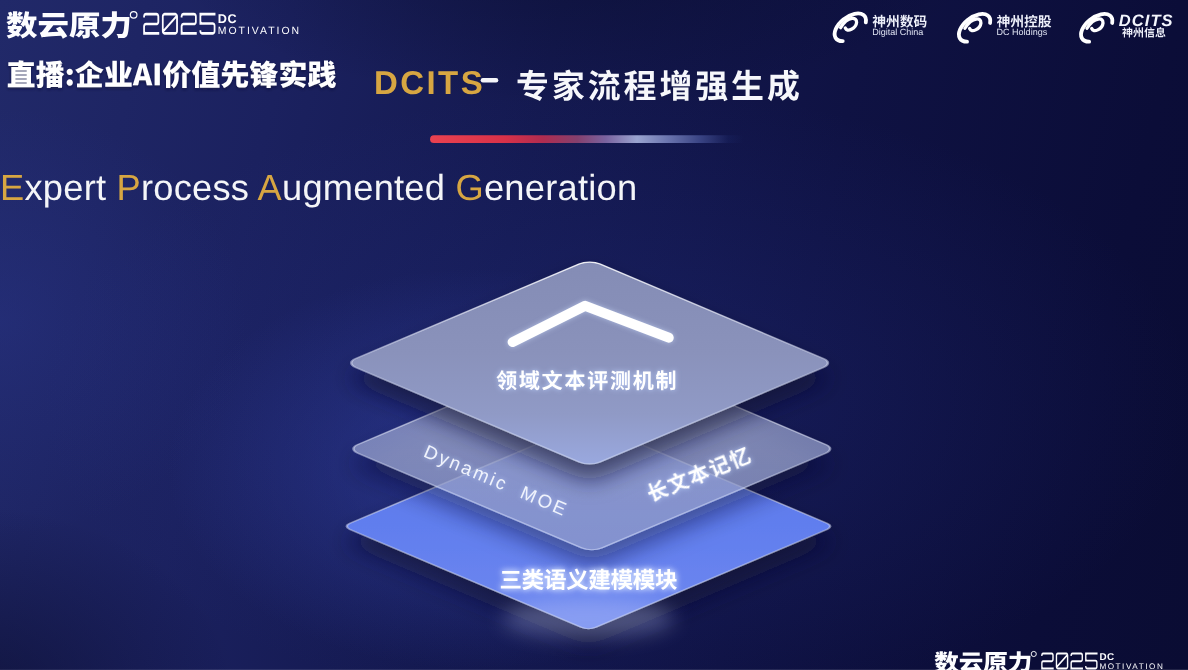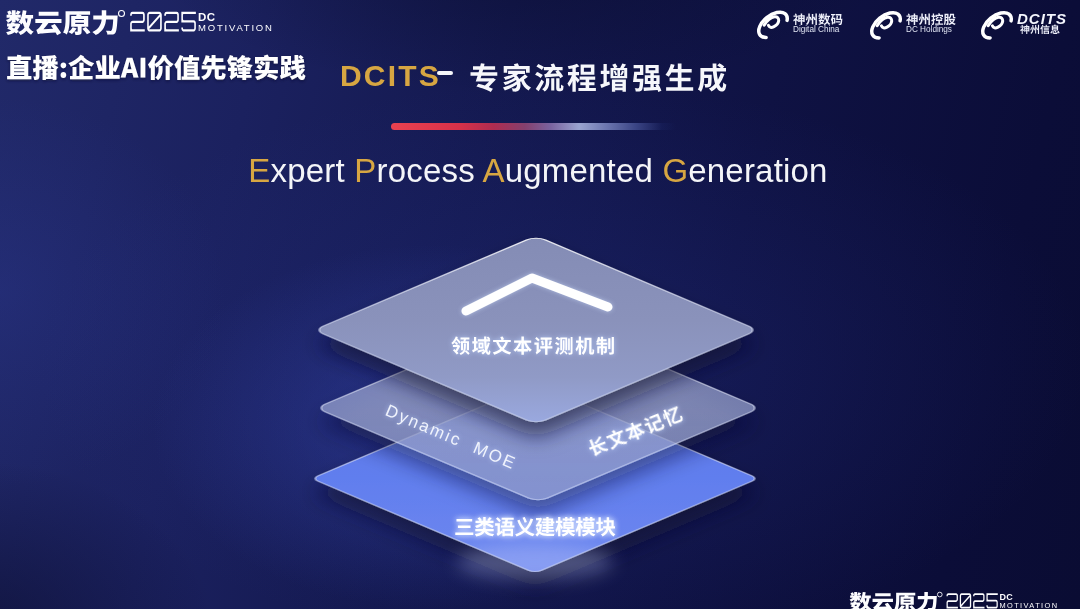--- a/index.html
+++ b/index.html
@@ -15,21 +15,21 @@
 .t{position:absolute;white-space:nowrap}
 </style></head><body>
 <div id="page">
 <div class="abs" style="left:391px;top:123px;width:285px;height:7px;border-radius:3.5px;
 background:linear-gradient(90deg,#ea4250 0%,#d83149 24%,#b02c50 36%,#85406e 47%,#7a639f 56%,#9aa4d0 66%,#6a74ae 76%,#3a4484 86%,rgba(40,60,140,0.15) 95%,rgba(30,40,110,0) 100%);"></div>
 <div class="t" style="left:340px;top:59px;font-size:30px;font-weight:bold;letter-spacing:2.2px;color:#d7a642">DCITS</div>
 <div class="abs" style="left:437px;top:71px;width:16px;height:4px;border-radius:2px;background:#f4f5f9"></div>
 <svg class="abs" style="left:468px;top:0" width="290" height="110" viewBox="0 0 290 110">
       <path transform="translate(1,89)" fill="#f6f7fb" d="M11.9 -25.7 11.2 -22.7H4V-19.3H10.3L9.6 -16.7H1.5V-13.3H8.6C7.9 -11.1 7.3 -9.1 6.7 -7.5L9.6 -7.4H10.6H20.1C18.8 -6.1 17.3 -4.7 15.9 -3.4C13.7 -4.2 11.3 -4.9 9.3 -5.3L7.4 -2.6C12.2 -1.3 18.7 1.1 21.8 2.9L23.9 -0.3C22.8 -0.8 21.3 -1.5 19.7 -2.1C22.2 -4.6 24.8 -7.2 26.9 -9.4L24.1 -11L23.5 -10.8H11.6L12.4 -13.3H28.3V-16.7H13.4L14.1 -19.3H26.1V-22.7H15L15.6 -25.2Z M44.8 -24.7C45.1 -24.2 45.4 -23.7 45.6 -23.1H34.7V-16.3H38.2V-19.8H57V-16.3H60.7V-23.1H50C49.6 -24 49.1 -25 48.7 -25.8ZM55.9 -14.7C54.4 -13.2 52.2 -11.5 50.2 -10.1C49.5 -11.4 48.6 -12.7 47.5 -13.7C48.1 -14.2 48.8 -14.7 49.3 -15.1H56V-18.2H39.1V-15.1H44.3C41.6 -13.7 38 -12.5 34.6 -11.8C35.2 -11.2 36.1 -9.7 36.5 -9C39.3 -9.8 42.2 -10.8 44.8 -12.2C45.1 -11.8 45.4 -11.5 45.6 -11.2C43 -9.4 38.1 -7.5 34.4 -6.8C35 -6 35.8 -4.8 36.2 -4C39.6 -5 44 -7 47 -8.9C47.2 -8.5 47.4 -8.1 47.5 -7.7C44.5 -5.2 38.7 -2.6 34 -1.6C34.6 -0.8 35.4 0.5 35.8 1.4C39.8 0.2 44.5 -2 48 -4.4C48 -3 47.6 -1.8 47.1 -1.3C46.7 -0.7 46.2 -0.6 45.5 -0.6C44.8 -0.6 43.9 -0.7 42.7 -0.8C43.4 0.2 43.7 1.6 43.7 2.6C44.6 2.7 45.5 2.7 46.2 2.7C47.8 2.6 48.7 2.3 49.8 1.3C51.3 -0.1 52 -3.5 51.2 -7.1L52.1 -7.7C53.6 -3.6 56 -0.4 59.6 1.4C60.1 0.5 61.2 -0.9 62 -1.6C58.5 -2.9 56.1 -6 54.9 -9.5C56.3 -10.4 57.6 -11.4 58.8 -12.3Z M82.2 -10.7V1.4H85.3V-10.7ZM77 -10.7V-7.9C77 -5.4 76.7 -2.2 73.2 0.2C74 0.7 75.2 1.8 75.7 2.5C79.8 -0.4 80.3 -4.5 80.3 -7.8V-10.7ZM87.2 -10.7V-1.8C87.2 0.2 87.4 0.9 87.9 1.4C88.4 1.9 89.2 2.2 89.9 2.2C90.3 2.2 91 2.2 91.5 2.2C92 2.2 92.7 2 93.1 1.7C93.6 1.5 93.9 1 94.1 0.4C94.3 -0.2 94.5 -1.8 94.5 -3.1C93.7 -3.4 92.6 -3.9 92.1 -4.5C92 -3.1 92 -2 92 -1.6C91.9 -1.1 91.8 -0.9 91.8 -0.8C91.7 -0.7 91.5 -0.7 91.4 -0.7C91.2 -0.7 91 -0.7 90.9 -0.7C90.8 -0.7 90.6 -0.8 90.6 -0.8C90.5 -0.9 90.5 -1.2 90.5 -1.7V-10.7ZM67.4 -22.5C69.2 -21.6 71.7 -20.1 72.8 -19L74.9 -21.9C73.7 -23 71.2 -24.3 69.3 -25.1ZM66.1 -14.2C68.1 -13.4 70.6 -12 71.7 -10.9L73.8 -13.9C72.5 -14.9 69.9 -16.2 68 -16.9ZM66.7 -0.1 69.7 2.3C71.5 -0.6 73.4 -4 75 -7.2L72.4 -9.6C70.6 -6.1 68.3 -2.3 66.7 -0.1ZM81.7 -24.8C82.1 -23.9 82.5 -22.8 82.8 -21.9H74.9V-18.7H80C79.1 -17.4 78 -16.1 77.6 -15.7C76.9 -15.1 75.9 -14.9 75.2 -14.7C75.4 -14 75.9 -12.3 76 -11.4C77.1 -11.8 78.7 -12 90 -12.8C90.5 -12.1 91 -11.4 91.3 -10.8L94.2 -12.7C93.2 -14.3 91.2 -16.8 89.5 -18.7H93.6V-21.9H86.5C86.1 -23 85.6 -24.4 85 -25.5ZM86.4 -17.4 87.9 -15.6 81.4 -15.2C82.3 -16.3 83.2 -17.5 84.1 -18.7H88.5Z M114.9 -21.3H121.9V-17.2H114.9ZM111.6 -24.4V-14.2H125.4V-24.4ZM111.3 -6.8V-3.8H116.6V-1.1H109.4V2H126.9V-1.1H120.2V-3.8H125.5V-6.8H120.2V-9.3H126.2V-12.4H110.6V-9.3H116.6V-6.8ZM108 -25.2C105.7 -24.1 102 -23.2 98.7 -22.7C99.1 -22 99.5 -20.8 99.7 -19.9C100.9 -20.1 102.1 -20.3 103.4 -20.5V-17H99V-13.7H102.9C101.8 -10.8 100.1 -7.6 98.4 -5.6C99 -4.7 99.8 -3.2 100.1 -2.2C101.3 -3.7 102.4 -5.8 103.4 -8.1V2.7H106.8V-9.1C107.6 -8 108.3 -6.8 108.6 -6L110.7 -8.9C110.1 -9.5 107.6 -12.2 106.8 -12.8V-13.7H110V-17H106.8V-21.3C108.1 -21.6 109.4 -22 110.4 -22.4Z M144.6 -17.7C145.3 -16.3 146.1 -14.6 146.2 -13.4L148.2 -14.2C148 -15.3 147.2 -17 146.4 -18.3ZM131.2 -4.5 132.4 -1C134.9 -2 138.1 -3.2 141 -4.5L140.3 -7.6L137.8 -6.8V-15H140.5V-18.3H137.8V-25.1H134.5V-18.3H131.8V-15H134.5V-5.6C133.3 -5.2 132.2 -4.8 131.2 -4.5ZM141.5 -21.1V-10.7H158.2V-21.1H154.7L157 -24.4L153.3 -25.6C152.8 -24.2 151.8 -22.4 151.1 -21.1H146.4L148.4 -22.1C148 -23.1 147.1 -24.5 146.3 -25.5L143.2 -24.3C143.9 -23.3 144.6 -22.1 145 -21.1ZM144.3 -18.8H148.4V-13.1H144.3ZM151 -18.8H155.2V-13.1H151ZM146.2 -2.8H153.5V-1.4H146.2ZM146.2 -5.2V-6.8H153.5V-5.2ZM142.9 -9.4V2.7H146.2V1.2H153.5V2.7H156.9V-9.4ZM153 -18.3C152.6 -17 151.8 -15.2 151.2 -14.1L152.8 -13.4C153.5 -14.5 154.3 -16.1 155.2 -17.5Z M179.7 -21H186.3V-18.7H179.7ZM176.5 -23.9V-15.7H181.4V-13.7H175.8V-5H181.4V-1.8L174.5 -1.5L174.9 2C178.7 1.8 183.7 1.4 188.6 1C188.9 1.8 189.1 2.4 189.2 3L192.4 1.7C191.9 -0.1 190.5 -2.9 189.2 -5H190.6V-13.7H184.8V-15.7H189.7V-23.9ZM186.2 -4 187.2 -2.1 184.8 -2V-5H188.6ZM178.9 -10.9H181.4V-7.9H178.9ZM184.8 -10.9H187.3V-7.9H184.8ZM165.2 -17.3C164.9 -14 164.4 -9.8 164 -7.1H170.8C170.6 -3.1 170.2 -1.4 169.8 -0.9C169.4 -0.7 169.2 -0.6 168.7 -0.6C168.1 -0.6 166.9 -0.6 165.7 -0.7C166.3 0.2 166.7 1.6 166.7 2.5C168.2 2.6 169.6 2.6 170.4 2.5C171.4 2.4 172.1 2.1 172.8 1.3C173.6 0.3 174 -2.4 174.4 -9C174.4 -9.4 174.5 -10.3 174.5 -10.3H167.7L168.1 -14.1H174.3V-23.9H164.6V-20.7H171V-17.3Z M201.8 -25.1C200.8 -21 198.8 -16.9 196.5 -14.3C197.4 -13.8 199 -12.8 199.7 -12.2C200.7 -13.3 201.7 -14.8 202.5 -16.5H208.8V-11.2H200.6V-7.7H208.8V-1.7H197.1V1.8H224.2V-1.7H212.5V-7.7H221.5V-11.2H212.5V-16.5H222.7V-20H212.5V-25.5H208.8V-20H204.1C204.7 -21.4 205.2 -22.8 205.6 -24.3Z M243.6 -25.4C243.6 -24 243.7 -22.5 243.7 -21H231.4V-12.2C231.4 -8.3 231.3 -3 228.9 0.6C229.8 1 231.4 2.3 232 3.1C234.5 -0.6 235.1 -6.5 235.2 -10.9H239.1C239.1 -7.1 239 -5.7 238.6 -5.2C238.4 -5 238.1 -4.9 237.7 -4.9C237.2 -4.9 236.2 -4.9 235.2 -5C235.7 -4.1 236.1 -2.7 236.1 -1.6C237.5 -1.6 238.8 -1.6 239.6 -1.8C240.5 -1.9 241.1 -2.2 241.7 -2.9C242.4 -3.8 242.6 -6.5 242.7 -12.9C242.7 -13.3 242.7 -14.2 242.7 -14.2H235.2V-17.5H243.9C244.3 -12.9 245 -8.7 246 -5.3C244.3 -3.3 242.2 -1.6 239.9 -0.4C240.7 0.3 242 1.8 242.5 2.6C244.4 1.4 246 0.1 247.6 -1.5C248.9 1 250.6 2.5 252.7 2.5C255.5 2.5 256.7 1.1 257.3 -4.5C256.3 -4.8 255 -5.7 254.2 -6.5C254.1 -2.7 253.7 -1.2 253 -1.2C252 -1.2 251.1 -2.5 250.2 -4.6C252.4 -7.6 254.1 -11.1 255.4 -15L251.8 -15.9C251.1 -13.4 250.1 -11.2 248.9 -9.2C248.4 -11.6 247.9 -14.4 247.7 -17.5H257V-21H253.9L255.3 -22.5C254.2 -23.6 252 -24.9 250.4 -25.8L248.2 -23.6C249.4 -22.9 251 -21.9 252 -21H247.5C247.4 -22.5 247.4 -23.9 247.4 -25.4Z"></path>
     </svg>
-<div class="t" style="left:0;top:152px;width:1076px;text-align:center;font-size:33px;letter-spacing:0.2px;color:#f4f5f8"><span class="g">E</span>xpert <span class="g">P</span>rocess <span class="g">A</span>ugmented <span class="g">G</span>eneration</div>
+<div class="t" style="left:0;top:152px;width:1076px;font-size:33px;letter-spacing:0.2px;color:#f4f5f8"><span class="g">E</span>xpert <span class="g">P</span>rocess <span class="g">A</span>ugmented <span class="g">G</span>eneration</div>
 <style>.g{color:#d7a642}</style>
 <svg class="abs" style="left:0;top:0" width="1080" height="609" viewBox="0 0 1080 609">
 <defs>
 <linearGradient id="glass" x1="0" y1="0" x2="1" y2="1">
  <stop offset="0" stop-color="#848cb5"></stop>
  <stop offset="0.45" stop-color="#8a92bb"></stop>
  <stop offset="0.75" stop-color="#909ac6"></stop>
  <stop offset="1" stop-color="#9aa9e0"></stop>
 </linearGradient>
 <linearGradient id="glass2" x1="0" y1="0" x2="1" y2="1">

